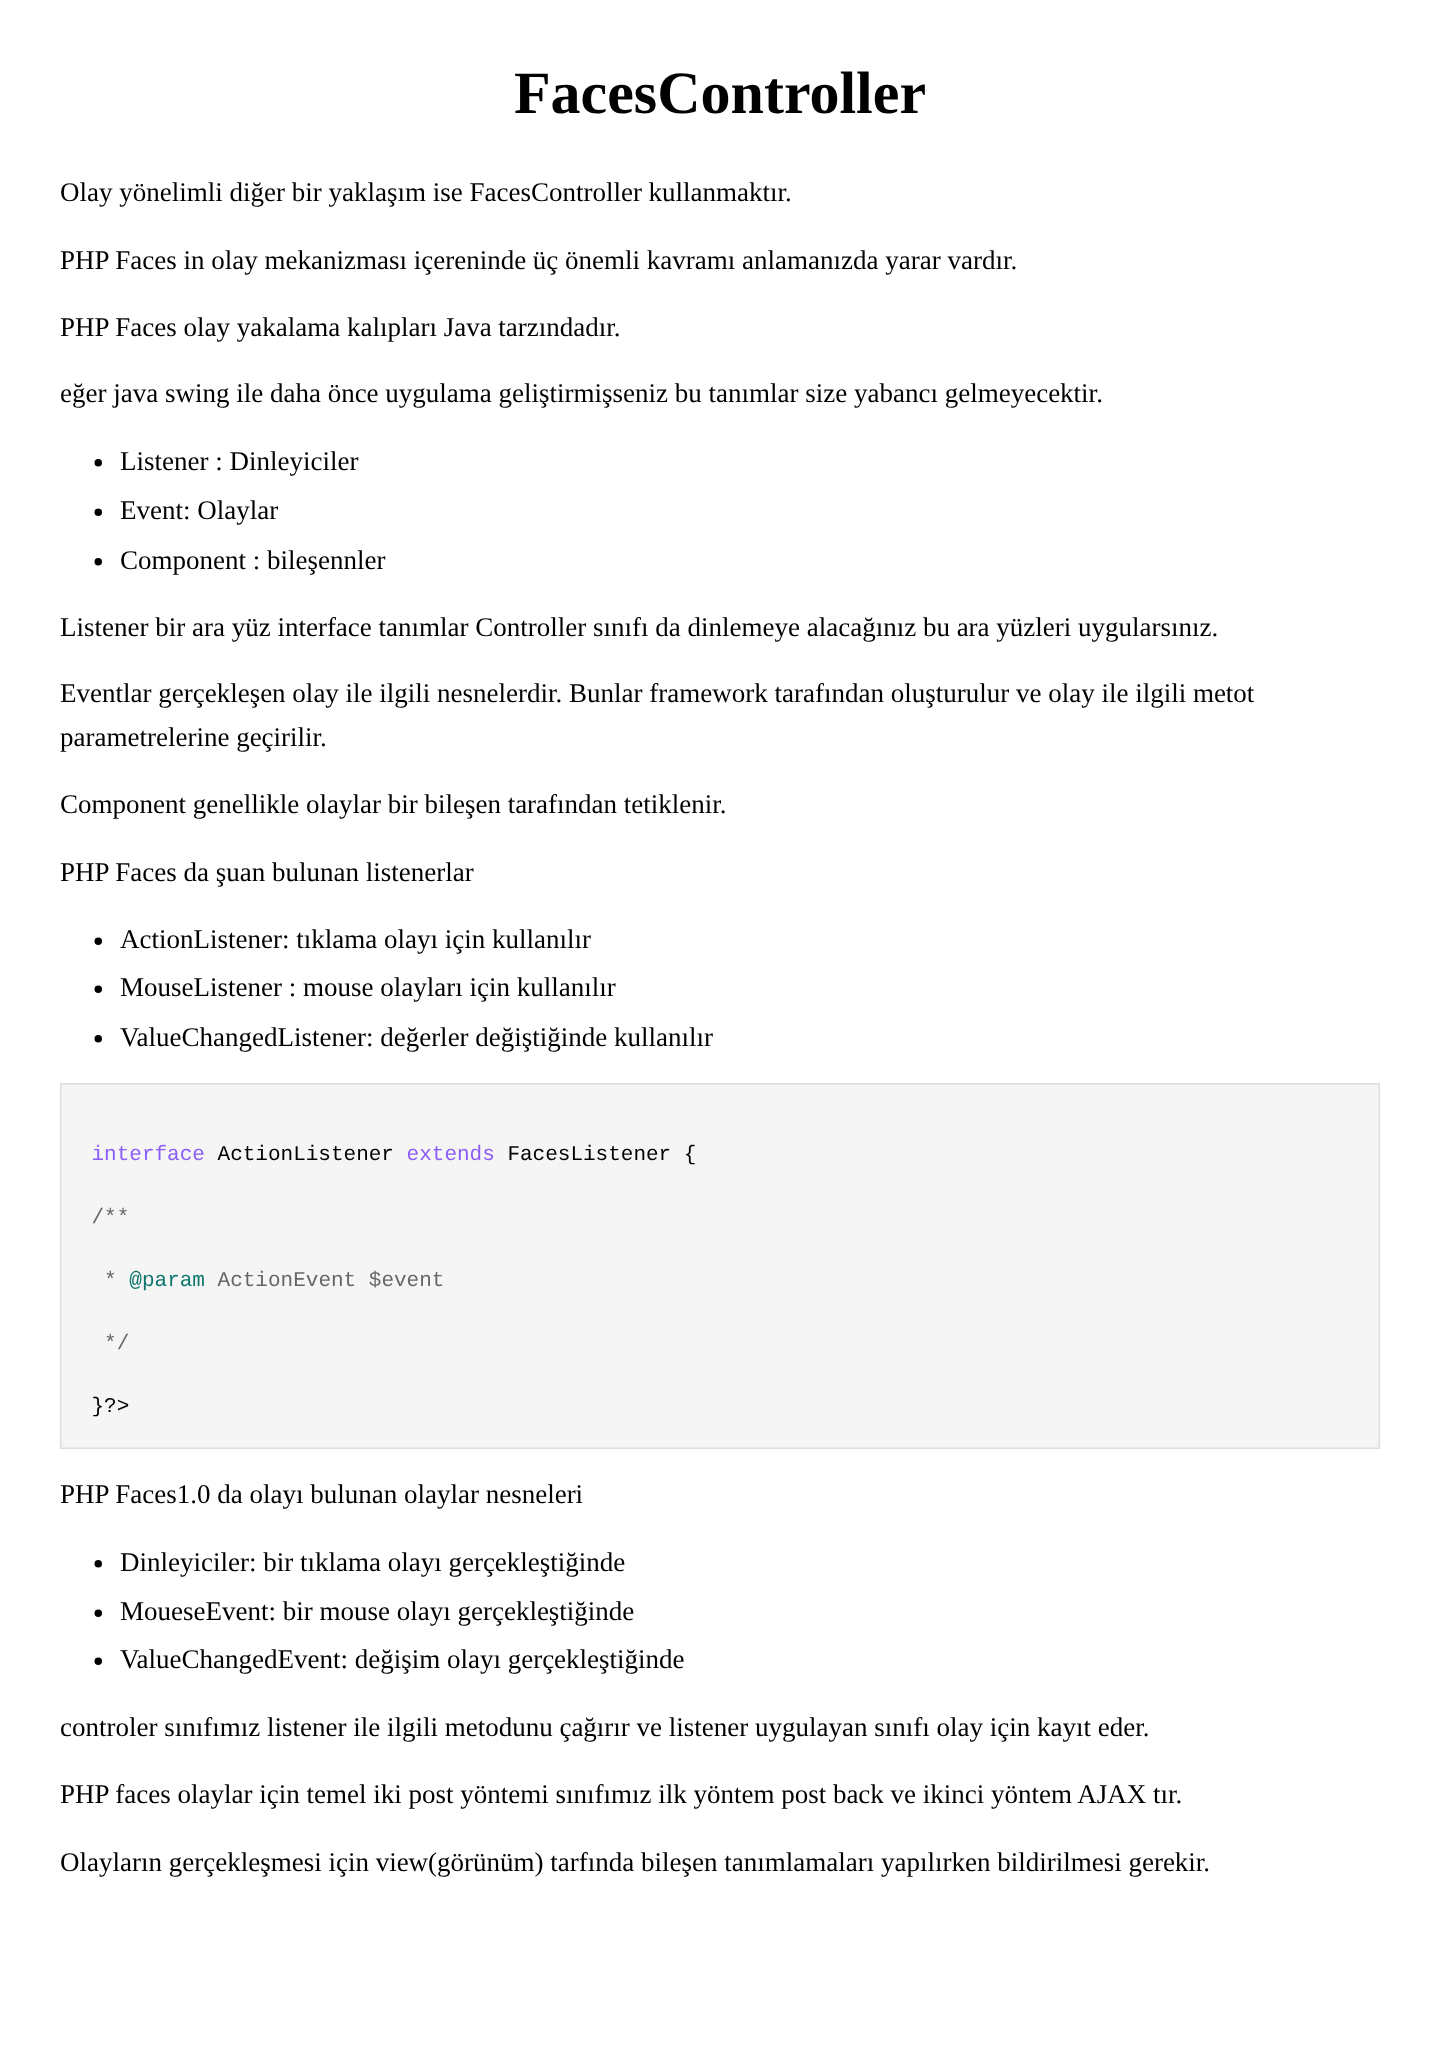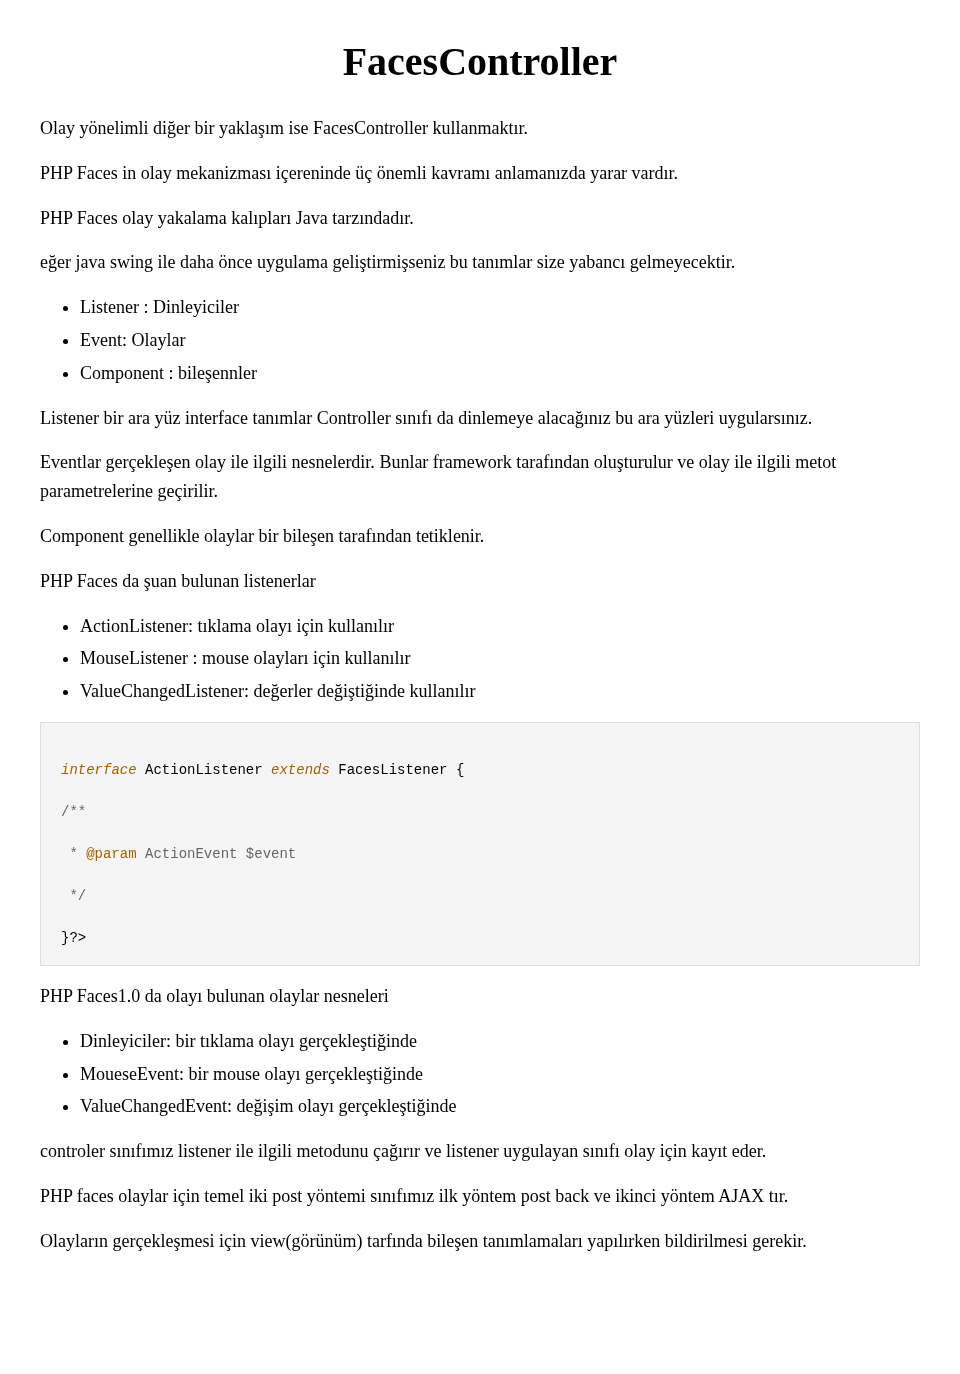--- a/index.html
+++ b/index.html
@@ -54,26 +54,25 @@
 
     .code-line {
       display: block;
     }
 
     .kw-php {
       color: #000;
     }
 
     .kw-blue {
-      color: #a16207;
-      font-style: italic;
+      color: #8b5cf6;
     }
 
     .kw-purple {
-      color: #a16207;
+      color: #0f766e;
     }
 
     .kw-gray {
       color: #666;
     }
   </style>
 </head>
 <body>
 
 <h1>FacesController</h1>

